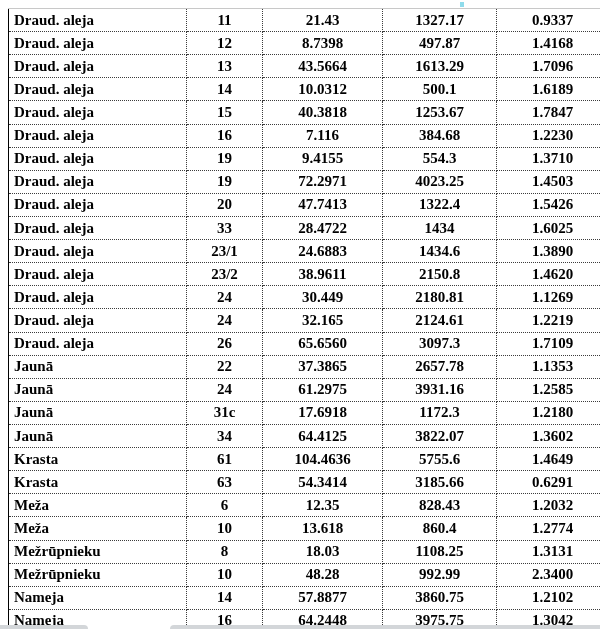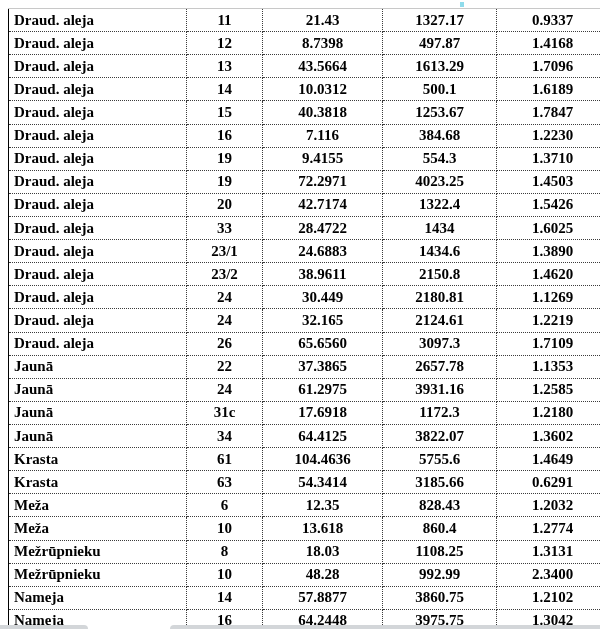--- a/index.html
+++ b/index.html
@@ -140,21 +140,21 @@
         <tr>
           <td class="col-street first-col">Draud. aleja</td>
           <td class="col-num">19</td>
           <td class="col-num">72.2971</td>
           <td class="col-num">4023.25</td>
           <td class="col-num last-col">1.4503</td>
         </tr>
         <tr>
           <td class="col-street first-col">Draud. aleja</td>
           <td class="col-num">20</td>
-          <td class="col-num">42.7174</td>
+          <td class="col-num">47.7413</td>
           <td class="col-num">1322.4</td>
           <td class="col-num last-col">1.5426</td>
         </tr>
         <tr>
           <td class="col-street first-col">Draud. aleja</td>
           <td class="col-num">33</td>
           <td class="col-num">28.4722</td>
           <td class="col-num">1434</td>
           <td class="col-num last-col">1.6025</td>
         </tr>

